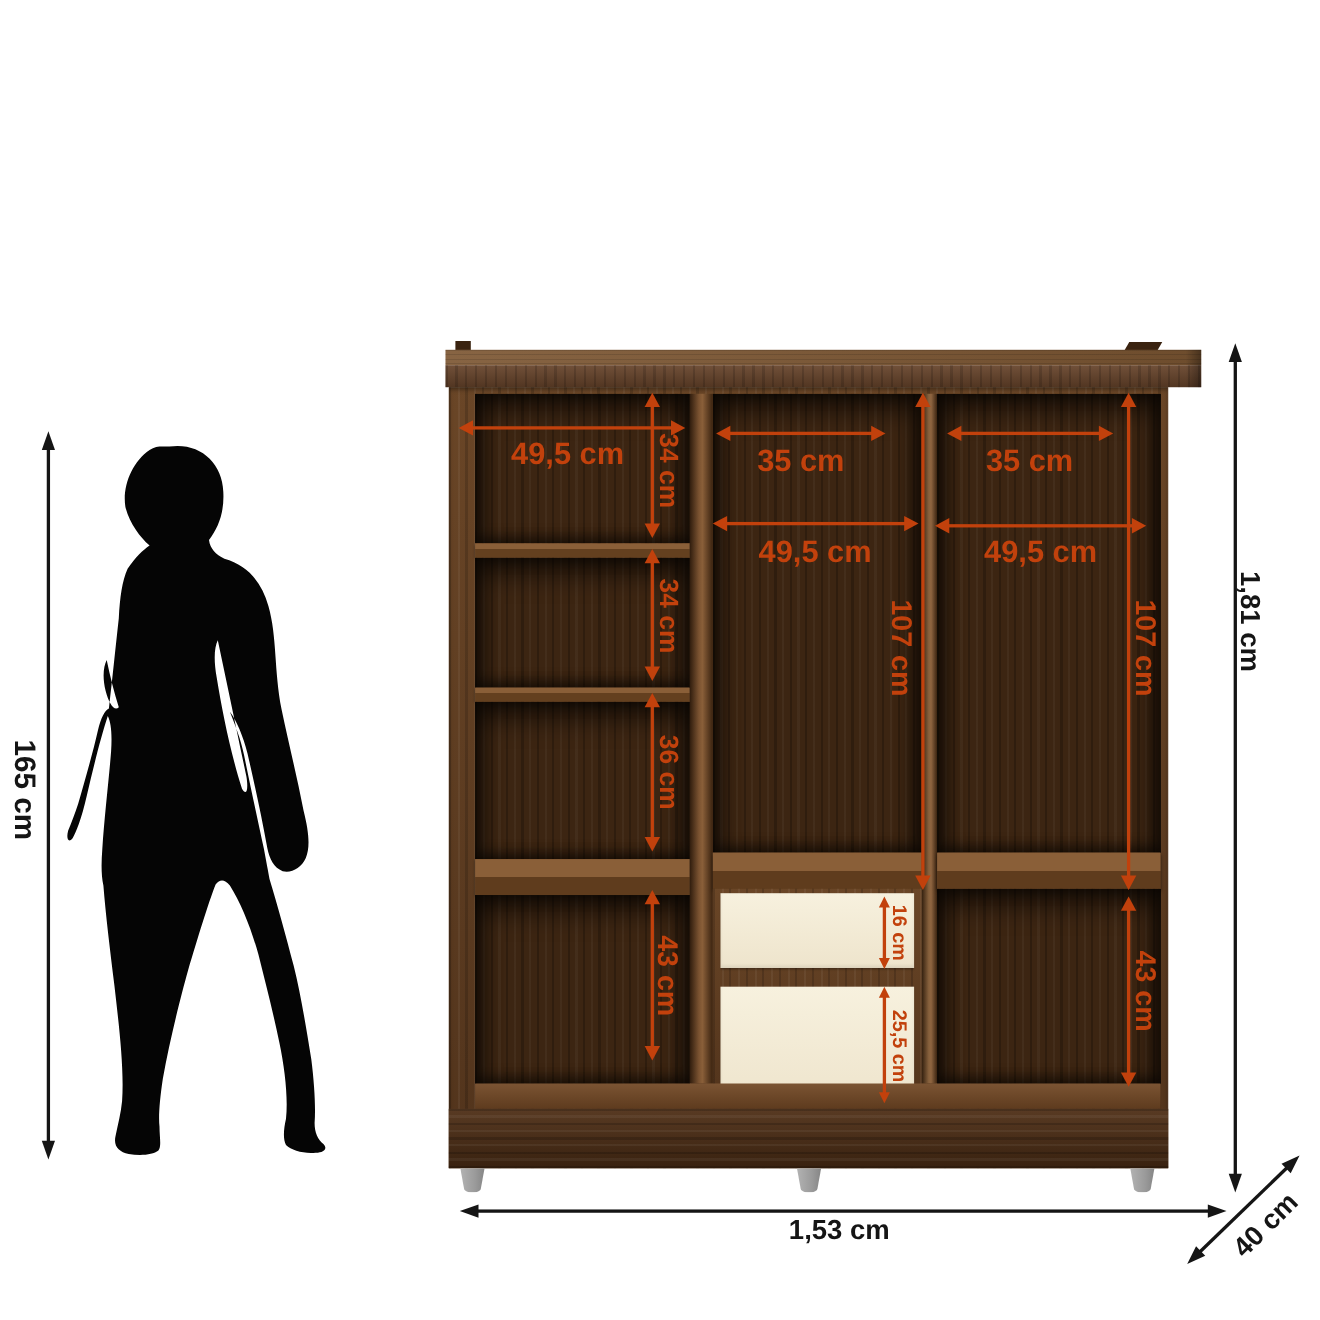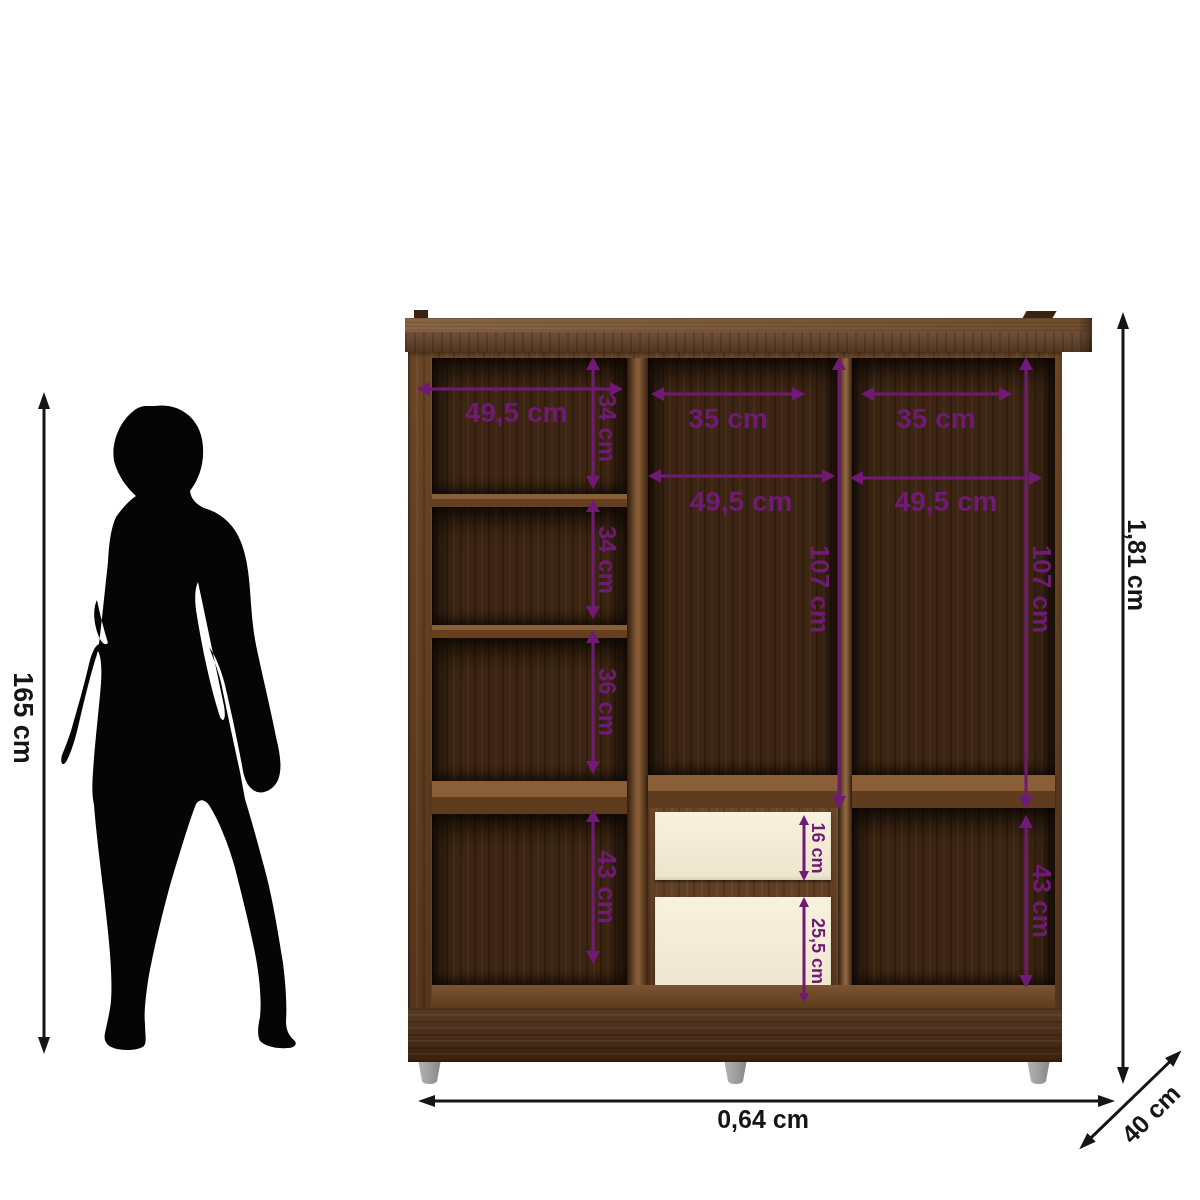--- a/index.html
+++ b/index.html
@@ -19,21 +19,21 @@
   .arrow.v .head.a{top:-1px;left:50%;transform:translateX(-50%);
       border-left:7px solid transparent;border-right:7px solid transparent;border-bottom:13px solid currentColor;}
   .arrow.v .head.b{bottom:-1px;left:50%;transform:translateX(-50%);
       border-left:7px solid transparent;border-right:7px solid transparent;border-top:13px solid currentColor;}
   .arrow.black.h .head.a{border-top-width:6px;border-bottom-width:6px;border-right-width:17px;}
   .arrow.black.h .head.b{border-top-width:6px;border-bottom-width:6px;border-left-width:17px;}
   .arrow.black.v .head.a{border-left-width:6px;border-right-width:6px;border-bottom-width:17px;}
   .arrow.black.v .head.b{border-left-width:6px;border-right-width:6px;border-top-width:17px;}
   .arrow.sm.v .head.a{border-left-width:5px;border-right-width:5px;border-bottom-width:10px;}
   .arrow.sm.v .head.b{border-left-width:5px;border-right-width:5px;border-top-width:10px;}
-  .gray{color:#701a75;}
+  .gray{color:#c2410c;}
   .black{color:#151515;}
 
   
   .dlab{position:absolute;font-weight:bold;white-space:nowrap;transform:translate(-50%,-50%);line-height:1;}
   .vlab{writing-mode:vertical-rl;text-orientation:mixed;}
   .s28{font-size:28px;} .s27{font-size:27px;} .s26{font-size:26px;}
   .s25{font-size:25px;} .s24{font-size:24px;} .s18{font-size:18px;}
 
   
   #aLW{left:418px;top:380px;width:204px;height:17px;}
@@ -335,21 +335,21 @@
       <span class="head a"></span>
       <span class="head b"></span>
     </div>
   <span id="lTotH" class="dlab vlab s25 black">1,81 cm</span>
 
   <div id="aTW" class="arrow h black">
       <span class="shaft"></span>
       <span class="head a"></span>
       <span class="head b"></span>
     </div>
-  <span id="lTotW" class="dlab s25 black">0,64 cm</span>
+  <span id="lTotW" class="dlab s25 black">1,53 cm</span>
 
   <div id="aTD" class="arrow h black">
       <span class="shaft"></span>
       <span class="head a"></span>
       <span class="head b"></span>
     </div>
   <span id="lDepth" class="dlab s25 black">40 cm</span>
 
 </div>
 

